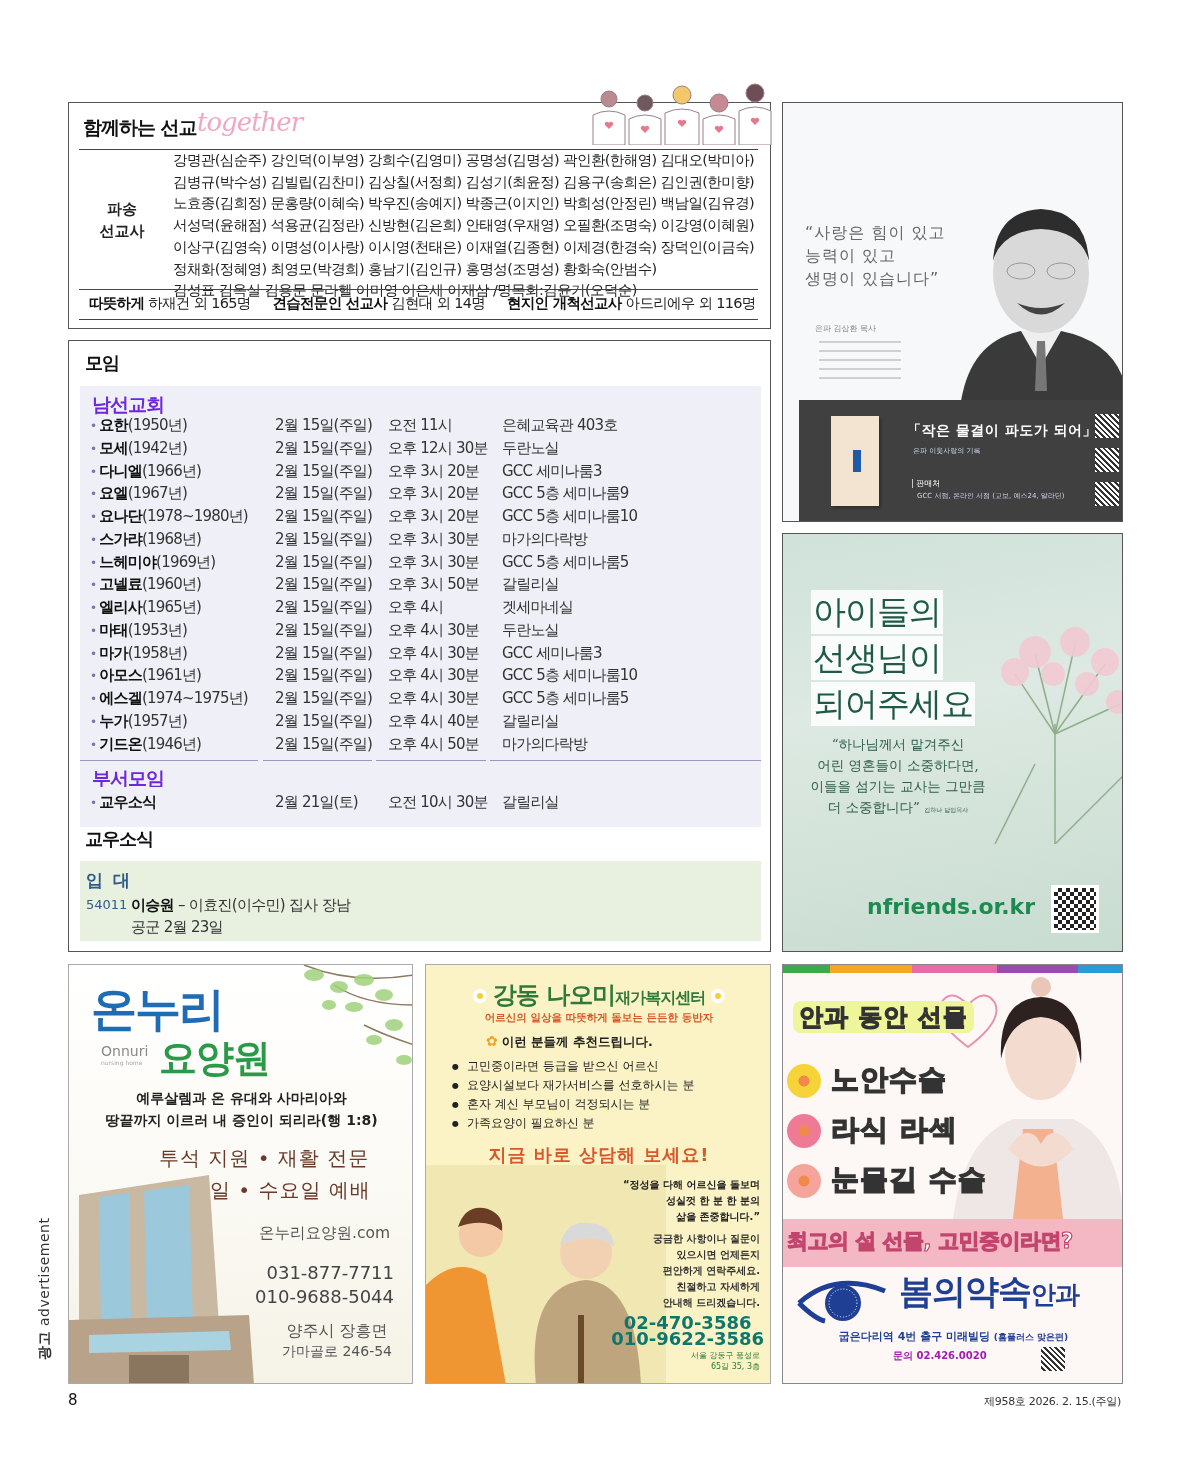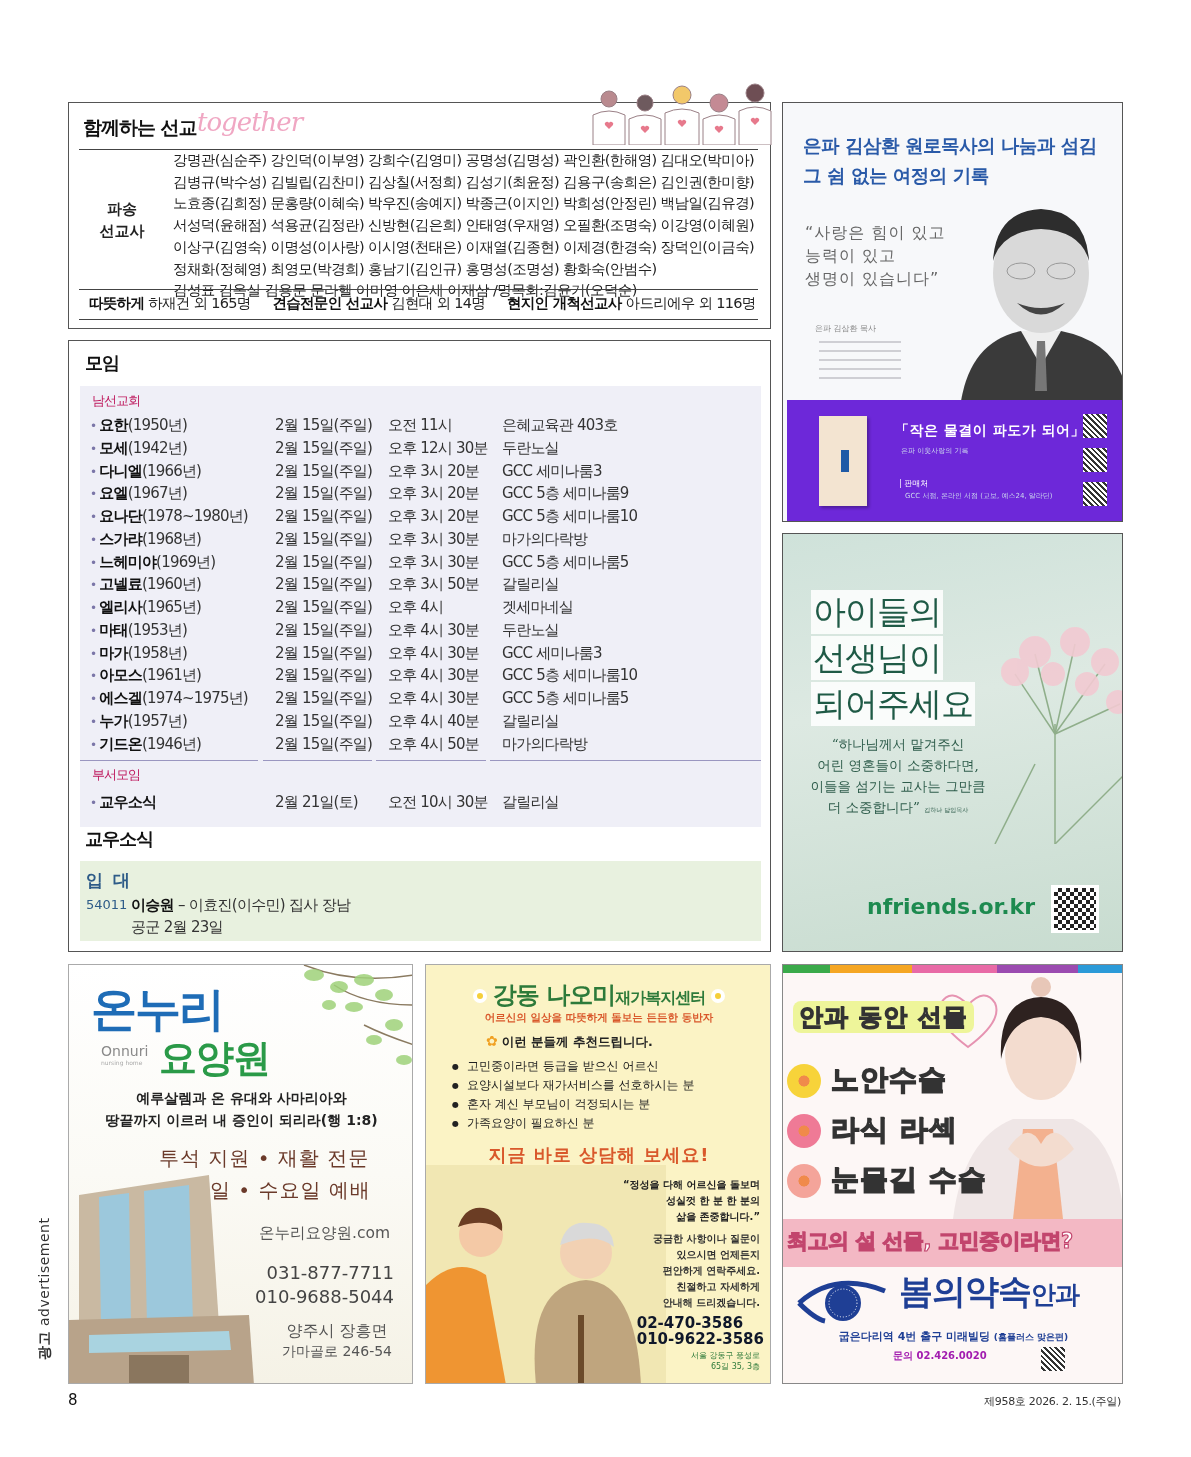--- a/index.html
+++ b/index.html
@@ -17,21 +17,21 @@
 #mission .rule2{position:absolute;left:10px;right:12px;top:186px;border-top:1px solid #444}
 #mission .coop{position:absolute;left:20px;top:191px;font-size:14.5px;letter-spacing:-0.7px;white-space:nowrap}
 #mission .coop b{font-weight:bold;color:#111}
 #mission .coop span.gap{display:inline-block;width:18px}
 #mission .rule3{position:absolute;left:10px;right:12px;top:216px;border-top:1px solid #444}
 
 
 #gather{left:68px;top:340px;width:703px;height:612px}
 #gather .h{position:absolute;left:16px;font-size:18px;font-weight:bold;color:#111;letter-spacing:-1px}
 #gather .panel{position:absolute;left:11px;width:681px;background:#efeff7}
-#gather .sub{position:absolute;left:12px;font-size:13px;color:#be185d;font-weight:normal;letter-spacing:-1px}
+#gather .sub{position:absolute;left:12px;font-size:19px;color:#6d28d9;font-weight:bold;letter-spacing:-1px}
 .row{position:absolute;left:10px;height:22.7px;font-size:15px;letter-spacing:-0.8px;white-space:nowrap;color:#333}
 .row .c{position:absolute;top:0}
 .row .c1{left:0}
 .row .c1 .dot{color:#7b76a8;font-size:12px;margin-right:3px}
 .row .c1 b{color:#111}
 .row .c2{left:185px}
 .row .c3{left:298px}
 .row .c4{left:412px}
 .cols-rule{position:absolute;top:0;height:1px;background:#9a96c0}
 #gather .green{position:absolute;left:11px;width:681px;background:#e8f1df}
@@ -41,21 +41,21 @@
 #gather .news b{color:#111}
 
 
 #ad1{left:782px;top:102px;width:341px;height:420px;background:#f7f8fa;overflow:hidden}
 #ad1 .t{position:absolute;left:20px;top:28px;font-size:18.5px;font-weight:bold;color:#2a5aa8;line-height:30px;letter-spacing:-0.5px}
 #ad1 .q{position:absolute;left:22px;top:118px;font-size:16px;color:#666;line-height:23px;letter-spacing:1px}
 #ad1 .sig{position:absolute;left:32px;top:220px;font-size:8px;color:#888}
 #ad1 .lines{position:absolute;left:36px;top:238px}
 #ad1 .lines div{height:2px;width:82px;background:#cfcfd4;margin-bottom:7px}
 #ad1 .man{position:absolute;left:168px;top:88px;width:173px;height:210px}
-#ad1 .band{position:absolute;left:4px;top:297px;width:341px;height:123px;background:#6d28d9}
+#ad1 .band{position:absolute;left:16px;top:297px;width:341px;height:123px;background:#404040}
 #ad1 .book{position:absolute;left:32px;top:16px;width:48px;height:90px;background:#f3e4d1;box-shadow:2px 2px 3px rgba(0,0,0,.3)}
 #ad1 .book i{position:absolute;left:22px;top:34px;width:8px;height:22px;background:#1f5aa6}
 #ad1 .btitle{position:absolute;left:108px;top:22px;font-size:14px;font-weight:bold;color:#fff;letter-spacing:0.5px}
 #ad1 .bsub{position:absolute;left:114px;top:46px;font-size:7px;color:#cdd9ee}
 #ad1 .bauth{position:absolute;left:112px;top:78px;font-size:8px;color:#fff}
 #ad1 .bwhere{position:absolute;left:118px;top:91px;font-size:7px;color:#cdd9ee}
 #ad1 .qr{position:absolute;left:296px;width:24px;height:24px;background:repeating-linear-gradient(45deg,#fff 0 2px,#333 2px 4px)}
 
 #ad2{left:782px;top:533px;width:341px;height:419px;overflow:hidden;background:linear-gradient(170deg,#cfe2da 0%,#dde9e2 40%,#c8dcd0 100%)}
 #ad2 .flower{position:absolute;left:192px;top:80px;width:150px;height:230px}
@@ -88,21 +88,21 @@
 #ad4 .hd .dz{display:inline-block;width:14px;height:14px;border-radius:50%;background:#f5cf3a;border:4px solid #fff;vertical-align:middle;margin:0 6px}
 #ad4 .tag{position:absolute;left:0;width:346px;top:46px;text-align:center;font-size:10.5px;font-weight:bold;color:#d9582b}
 #ad4 .rec{position:absolute;left:60px;top:68px;font-size:12.5px;font-weight:bold;color:#222}
 #ad4 .rec .fl{color:#f0a022;font-size:14px;margin-right:4px}
 #ad4 ul{position:absolute;left:26px;top:92px;list-style:none;font-size:12px;line-height:19px;color:#222}
 #ad4 ul li:before{content:"●";font-size:8px;margin-right:8px;vertical-align:middle}
 #ad4 .cta{position:absolute;left:0;width:346px;top:178px;text-align:center;font-size:18px;font-weight:bold;color:#d9582b;letter-spacing:1px}
 #ad4 .illu{position:absolute;left:0;top:200px;width:240px;height:220px}
 #ad4 .q1{position:absolute;right:10px;top:212px;font-size:10px;font-weight:bold;line-height:16px;text-align:right;color:#222}
 #ad4 .q2{position:absolute;right:10px;top:266px;font-size:10px;font-weight:bold;line-height:16px;text-align:right;color:#333}
-#ad4 .tel{position:absolute;right:6px;top:350px;font-size:15px;font-weight:bold;line-height:16px;text-align:left;color:#0f172a}
+#ad4 .tel{position:absolute;right:6px;top:350px;font-size:18px;font-weight:bold;line-height:16px;text-align:center;color:#0f766e}
 #ad4 .ad{position:absolute;right:10px;top:385px;font-size:8px;line-height:11px;text-align:right;color:#2d7a3a}
 
 #ad5{left:782px;top:964px;width:341px;height:420px;overflow:hidden;background:#fdf7f6;border-color:#888}
 #ad5 .stripe{position:absolute;left:0;top:0;height:8px;width:100%;display:flex}
 #ad5 .stripe div{height:8px}
 #ad5 .girl{position:absolute;left:170px;top:4px;width:171px;height:250px}
 #ad5 .t1{position:absolute;left:10px;top:36px;font-size:24px;font-weight:bold;color:#fff;-webkit-text-stroke:1.2px #333;background:#eef59a;padding:0 6px;border-radius:8px;letter-spacing:1px}
 #ad5 .heart{position:absolute;left:150px;top:26px;width:70px;height:60px}
 #ad5 .li{position:absolute;left:4px;font-size:28px;font-weight:bold;color:#fff;-webkit-text-stroke:1.4px #333;letter-spacing:1px}
 #ad5 .li .f{display:inline-block;width:34px;height:34px;vertical-align:middle;margin-right:10px;border-radius:50%;-webkit-text-stroke:0}
@@ -297,24 +297,20 @@
     <div class="ipdae">입 대</div>
     <div class="num">54011</div>
     <div class="news">
       <div><b>이승원</b><span> – 이효진(이수민) 집사 장남</span></div>
       <div>공군 2월 23일</div>
     </div>
   </div>
 </div>
 
 <div class="box" id="ad1">
-  <div class="t">
-    <div>은파 김삼환 원로목사의 나눔과 섬김</div>
-    <div>그 쉼 없는 여정의 기록</div>
-  </div>
   <div class="q">
     <div>“사랑은 힘이 있고</div>
     <div>능력이 있고</div>
     <div>생명이 있습니다”</div>
   </div>
   <div class="sig">은파 김삼환 목사</div>
   <div class="lines">
       <div></div>
       <div></div>
       <div></div>

